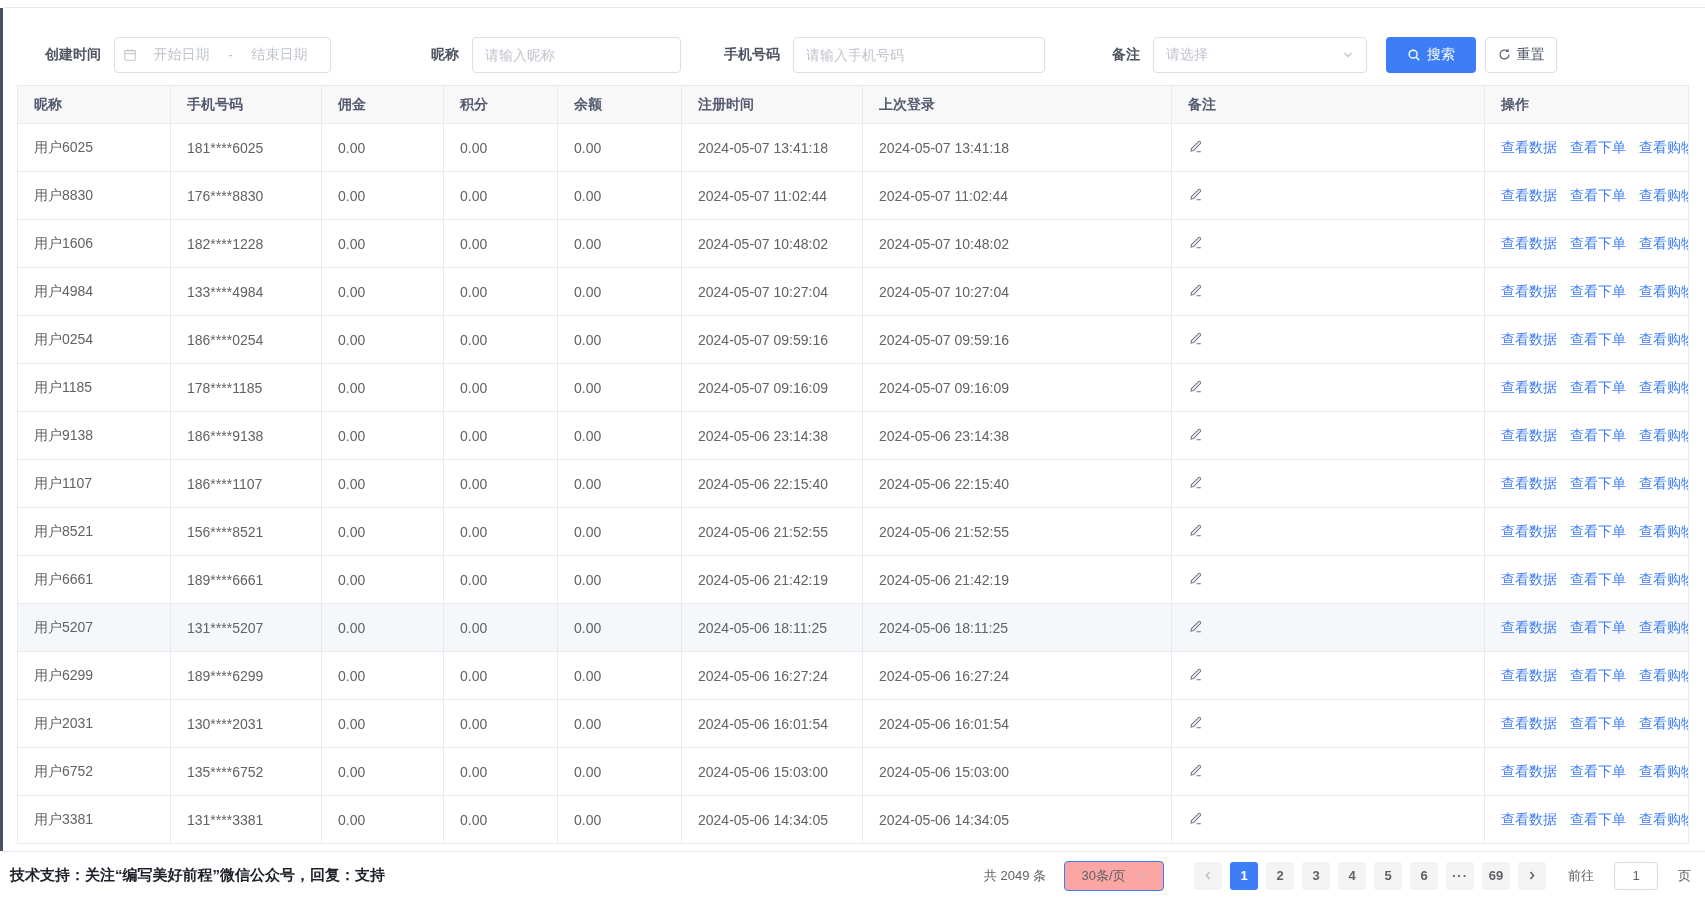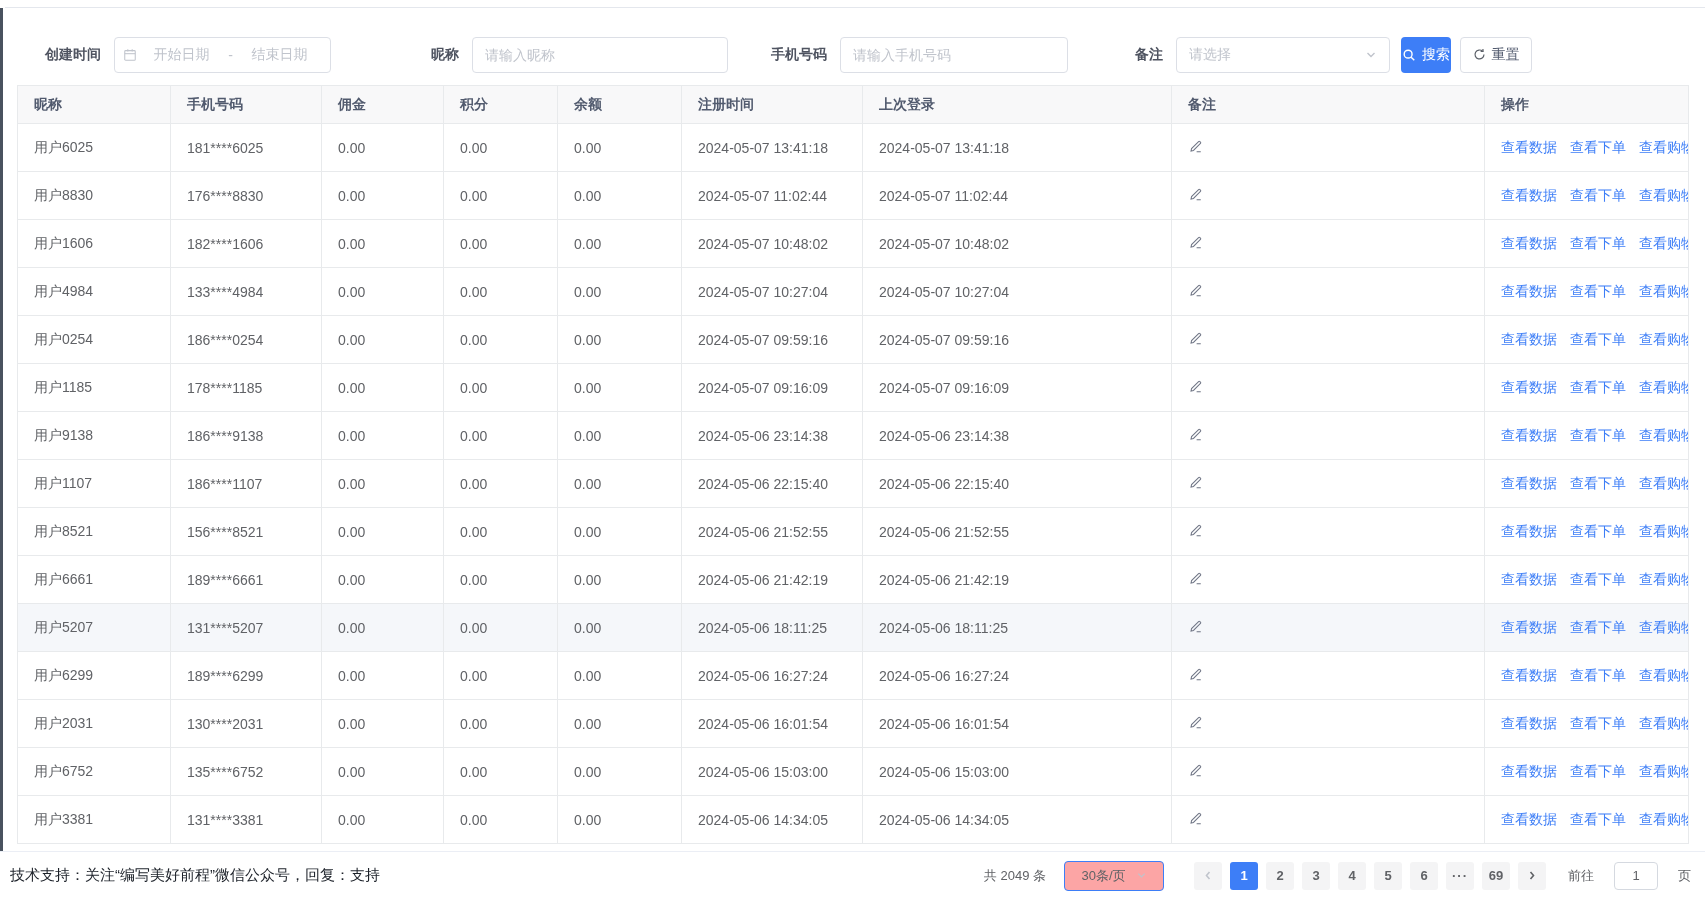--- a/index.html
+++ b/index.html
@@ -12,48 +12,48 @@
   .filter-bar { position:absolute; top:16px; left:3px; right:0; height:77px;
     display:flex; align-items:center; padding-left:42px; font-size:14px; }
   .filter-item { display:flex; align-items:center; }
   .filter-label { font-weight:bold; color:#4e5360; margin-right:13px; white-space:nowrap; }
   .ctrl { height:36px; border:1px solid #dcdfe6; border-radius:4px; background:#fff;
     display:flex; align-items:center; font-size:14px; }
   .date-range { width:217px; padding:0 8px; cursor:pointer; }
   .date-range .ph { color:#c0c4cc; flex:1; text-align:center; white-space:nowrap; }
   .date-range .sep { color:#c0c4cc; padding:0 4px; }
   .date-range svg { flex:none; margin-right:2px; }
-  input.text-input { width:256px; height:36px; border:1px solid #dcdfe6; border-radius:4px;
+  input.text-input { width:209px; height:36px; border:1px solid #dcdfe6; border-radius:4px;
     padding:0 12px; font-size:14px; color:#606266; outline:none;
     font-family:"Liberation Sans","DejaVu Sans",sans-serif; }
   input.text-input::placeholder { color:#c0c4cc; }
   .select { width:214px; padding:0 12px; justify-content:space-between; cursor:pointer; }
   .select .ph { color:#c0c4cc; }
   .btn { height:36px; border-radius:4px; display:inline-flex; align-items:center;
     justify-content:center; gap:6px; font-size:14px; cursor:pointer; border:1px solid transparent; }
-  .btn-primary { background:var(--primary); color:#fff; width:50px; margin-left:11px; }
+  .btn-primary { background:var(--primary); color:#fff; width:90px; margin-left:19px; }
   .btn-plain { background:#fff; border-color:#dcdfe6; color:#515a6e; width:72px; margin-left:9px; }
 
   
   .table-wrap { position:absolute; top:85px; left:17px; right:17px; }
   table { width:100%; table-layout:fixed; border-collapse:collapse; font-size:14px; }
   th { height:38px; background:#f8f8f9; color:#515a6e; font-weight:bold;
        text-align:left; padding:0 16px; border:1px solid #e8eaec; white-space:nowrap; }
   td { height:48px; padding:0 16px; border:1px solid #e8eaec; color:#606266;
        white-space:nowrap; overflow:hidden; background:#fff; }
   tbody tr:nth-child(11) td { background:#f5f7fa; }
   td.actions a { color:var(--primary); text-decoration:none; margin-right:13px; cursor:pointer; }
   td.actions a:last-child { margin-right:0; }
   .edit-btn { display:inline-flex; align-items:center; cursor:pointer; }
 
   
   .bottom-bar { position:absolute; left:0; right:0; bottom:0; height:48px; background:#fff;
     border-top:1px solid #ebeef5; display:flex; align-items:center;
     padding:0 14px 0 10px; font-size:13px; }
-  .support { font-size:15px; font-weight:normal; color:#1c2129; }
+  .support { font-size:15px; font-weight:bold; color:#1c2129; }
   .pager-zone { margin-left:auto; display:flex; align-items:center; }
   .total-text { color:#606266; margin-right:18px; }
   .size-select { width:100px; height:30px; border:1px solid var(--primary); border-radius:4px;
     display:flex; align-items:center; justify-content:center; gap:10px; color:#606266;
     margin-right:30px; cursor:pointer; background:#fca5a5; }
   .pager { display:flex; align-items:center; gap:8px; }
   .pg { min-width:28px; height:28px; padding:0 4px; border-radius:3px; background:#f4f4f5;
     color:#606266; font-weight:bold; display:inline-flex; align-items:center;
     justify-content:center; cursor:pointer; font-size:13px; }
   .pg.active { background:var(--primary); color:#fff; }
@@ -85,21 +85,21 @@
     </div>
   </div>
 
   <div class="filter-item" style="margin-left:100px">
     <span class="filter-label">昵称</span>
     <input class="text-input" type="text" placeholder="请输入昵称" style="">
   </div>
 
   <div class="filter-item" style="margin-left:43px">
     <span class="filter-label">手机号码</span>
-    <input class="text-input" style="width: 228px;" type="text" placeholder="请输入手机号码">
+    <input class="text-input" style="width: 252px;" type="text" placeholder="请输入手机号码">
   </div>
 
   <div class="filter-item" style="margin-left:67px">
     <span class="filter-label">备注</span>
     <div class="ctrl select">
       <span class="ph">请选择</span>
       <svg width="12" height="12" viewBox="0 0 12 12" fill="none" stroke="#c0c4cc" stroke-width="1.4">
           <polyline points="2.5,4 6,7.5 9.5,4"></polyline>
         </svg>
     </div>
@@ -175,21 +175,21 @@
           <td><span class="edit-btn">
               <svg width="15" height="15" viewBox="0 0 16 16" fill="none" stroke="#707686" stroke-width="1.1">
                 <path d="M3.2 12.8l.6-2.6 7.5-7.5a.9.9 0 0 1 1.3 0l.7.7a.9.9 0 0 1 0 1.3l-7.5 7.5-2.6.6z"></path>
                 <line x1="9.2" y1="13.6" x2="13.6" y2="13.6"></line>
               </svg>
             </span></td>
           <td class="actions"><a>查看数据</a><a>查看下单</a><a>查看购物车</a></td>
         </tr>
         <tr>
           <td>用户1606</td>
-          <td>182****1606</td>
+          <td>182****1228</td>
           <td>0.00</td>
           <td>0.00</td>
           <td>0.00</td>
           <td>2024-05-07 10:48:02</td>
           <td>2024-05-07 10:48:02</td>
           <td><span class="edit-btn">
               <svg width="15" height="15" viewBox="0 0 16 16" fill="none" stroke="#707686" stroke-width="1.1">
                 <path d="M3.2 12.8l.6-2.6 7.5-7.5a.9.9 0 0 1 1.3 0l.7.7a.9.9 0 0 1 0 1.3l-7.5 7.5-2.6.6z"></path>
                 <line x1="9.2" y1="13.6" x2="13.6" y2="13.6"></line>
               </svg>

